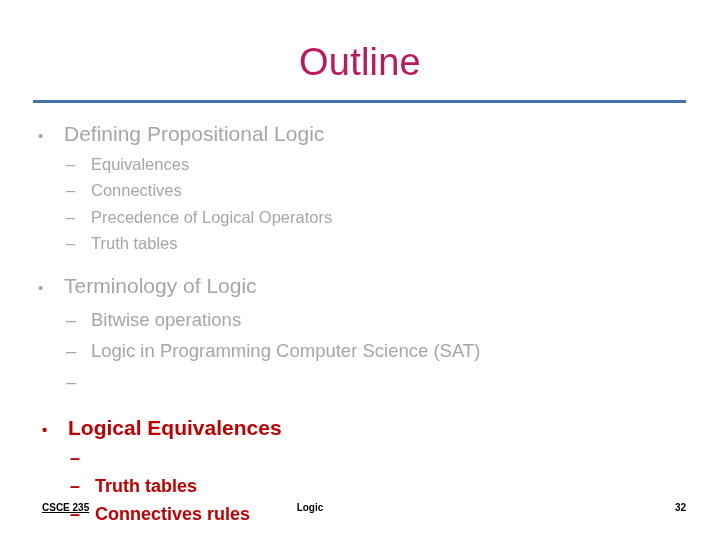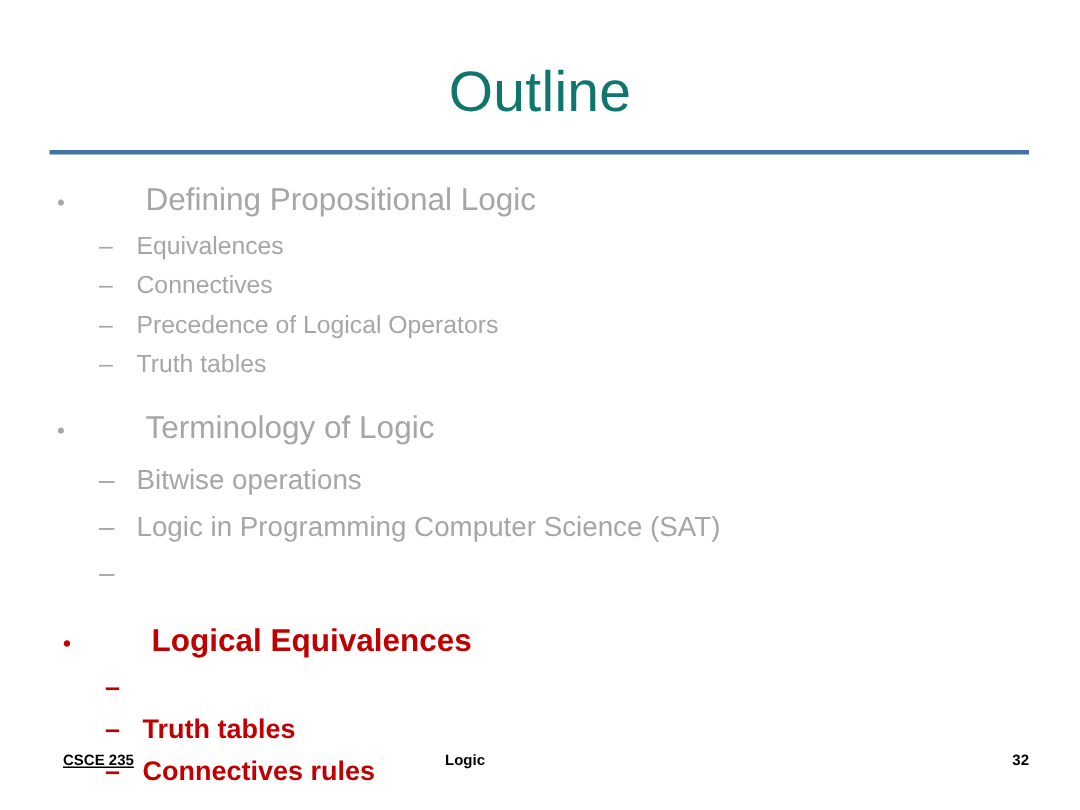--- a/index.html
+++ b/index.html
@@ -24,21 +24,21 @@
 
   
   .slide-title {
     position: absolute;
     left: 0;
     top: 42px;
     width: 720px;
     text-align: center;
     font-size: 38px;
     font-weight: 400;
-    color: #0f766e;
+    color: #be185d;
     letter-spacing: 0.2px;
     line-height: 1.1;
   }
 
   .title-rule {
     position: absolute;
     left: 33px;
     top: 100px;
     width: 653px;
     height: 3px;
@@ -68,21 +68,20 @@
   }
   .lvl1 .marker {
     flex: 0 0 auto;
     width: 26px;
     font-size: 15px;
     line-height: 1;
     color: inherit;
   }
   .lvl1 .txt {
     flex: 1 1 auto;
-    margin-left: 33px;
   }
 
   
   .lvl2 {
     display: flex;
     align-items: baseline;
     color: #A6A6A6;
     line-height: 1.3;
     padding-left: 66px;
   }

